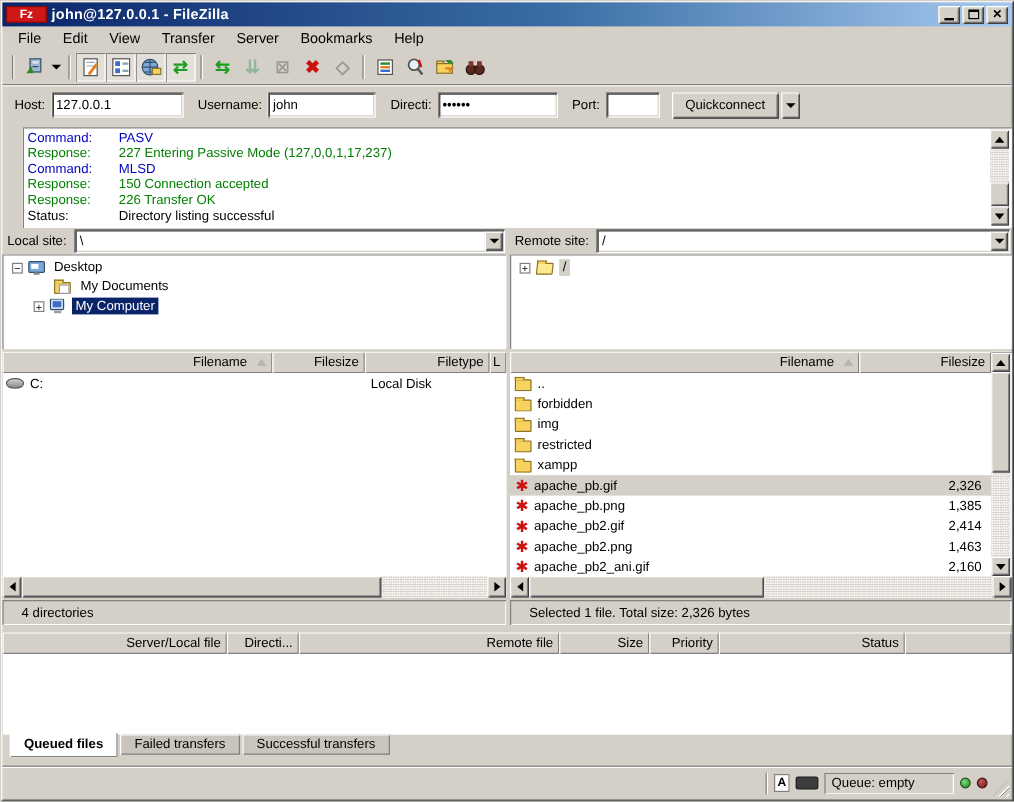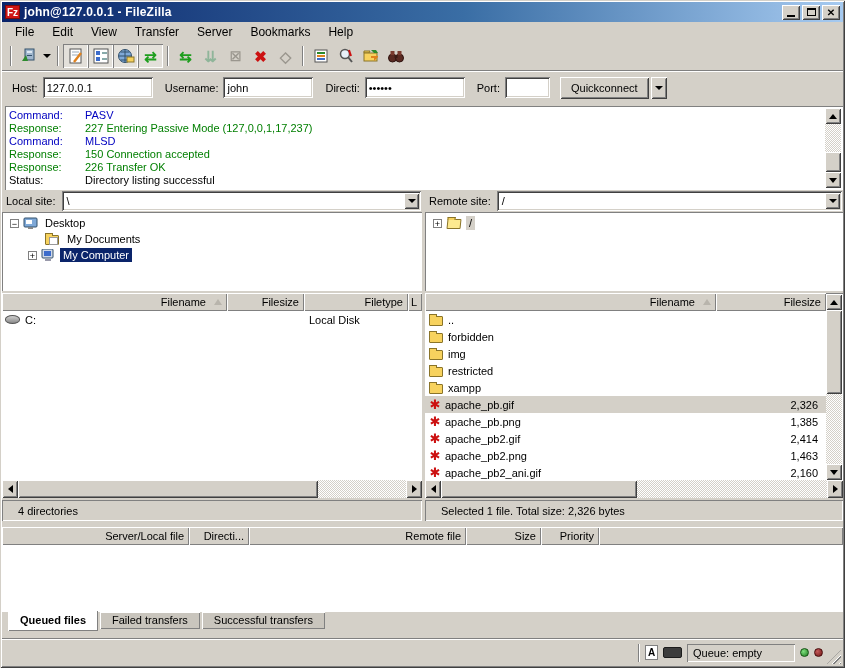--- a/index.html
+++ b/index.html
@@ -10,21 +10,21 @@
   
   .r1 { box-shadow: inset 1px 1px 0 #ffffff, inset -1px -1px 0 #808080; }
   .r2 { box-shadow: inset 1px 1px 0 #ffffff, inset -1px -1px 0 #404040, inset 2px 2px 0 #d4d0c8, inset -2px -2px 0 #808080; }
   .s1 { box-shadow: inset 1px 1px 0 #808080, inset -1px -1px 0 #ffffff; }
   .s2 { box-shadow: inset 1px 1px 0 #808080, inset -1px -1px 0 #ffffff, inset 2px 2px 0 #404040, inset -2px -2px 0 #d4d0c8; }
   .dither { background-image: conic-gradient(#ffffff 25%, #d4d0c8 0 50%, #ffffff 0 75%, #d4d0c8 0); background-size:2px 2px; }
 
   
   .titlebar { position:absolute; left:2px; top:2px; right:2px; height:20px;
     background:linear-gradient(90deg,#0a246a,#3a6ea5 55%,#a6caf0); display:flex; align-items:center; padding:0 3px; }
-  .title-icon { width:15px; height:14px; background:#d01616; color:#fff; font-size:10px; font-weight:bold;
+  .title-icon { width:34px; height:14px; background:#d01616; color:#fff; font-size:10px; font-weight:bold;
     display:flex; align-items:center; justify-content:center; margin-right:4px; border:1px solid #7a0c0c; }
   .title-text { color:#ffffff; font-size:12px; font-weight:bold; letter-spacing:.2px; }
   .winbtns { margin-left:auto; display:flex; gap:2px; }
   .winbtn { width:18px; height:15px; background:#d4d0c8; display:flex; align-items:center; justify-content:center; }
   .g-min { width:8px; height:2px; background:#000; margin-top:8px; }
   .g-max { width:9px; height:8px; border:1px solid #000; border-top-width:2px; }
   .g-close::before { content:'✕'; font-size:10px; font-weight:bold; color:#000; }
 
   
   .menubar { position:absolute; left:2px; top:22px; right:2px; height:20px; display:flex; align-items:center; padding-left:4px; }
@@ -44,21 +44,21 @@
 
   
   .quickbar { position:absolute; left:2px; top:71px; right:2px; height:33px; display:flex; align-items:center; padding-left:10px; }
   .qlabel { font-size:11px; margin-right:5px; }
   .field { background:#fff; height:21px; display:flex; align-items:center; }
   .field input { border:none; outline:none; background:transparent; font-size:11px; font-family:"Liberation Sans",sans-serif; width:100%; padding:0 4px; }
   .qbtn { height:22px; padding:0 11px; font-size:11px; background:#d4d0c8; display:flex; align-items:center; }
   .qbtn-arrow { width:16px; height:22px; display:flex; align-items:center; justify-content:center; margin-left:2px; }
 
   
-  .log { position:absolute; left:5px; top:106px; right:2px; height:84px; background:#fff; padding:3px 20px 0 4px; overflow:hidden; }
+  .log { position:absolute; left:19px; top:106px; right:2px; height:84px; background:#fff; padding:3px 20px 0 4px; overflow:hidden; }
   .logline { font-size:11px; line-height:13px; white-space:nowrap; display:flex; }
   .loglabel { width:76px; flex:none; }
   .t-command { color:#0000c0; } .t-response { color:#007f00; } .t-status { color:#000; }
 
   
   .vscroll { position:absolute; width:16px; display:flex; flex-direction:column; }
   .hscroll { height:18px; display:flex; }
   .sbtn { width:16px; height:16px; flex:none; background:#d4d0c8; display:flex; align-items:center; justify-content:center; }
   .hscroll .sbtn { height:18px; }
   .a-up { width:0;height:0;border-left:4px solid transparent;border-right:4px solid transparent;border-bottom:5px solid #000; }
@@ -537,20 +537,23 @@
         </div>
       <div class="hcol r1" style="width:217px">
           <span>Remote file</span>
         </div>
       <div class="hcol r1 right" style="width:75px">
           <span>Size</span>
         </div>
       <div class="hcol r1" style="width:58px">
           <span>Priority</span>
         </div>
+      <div class="hcol r1" style="width:155px">
+          <span>Status</span>
+        </div>
       <div class="hcol r1" style="flex:1"></div>
     </div>
     <div class="queuebody"></div>
   </div>
 
   <div class="tabs">
     <div class="tab active r1">
         <span>Queued files</span>
       </div>
     <div class="tab r1">

